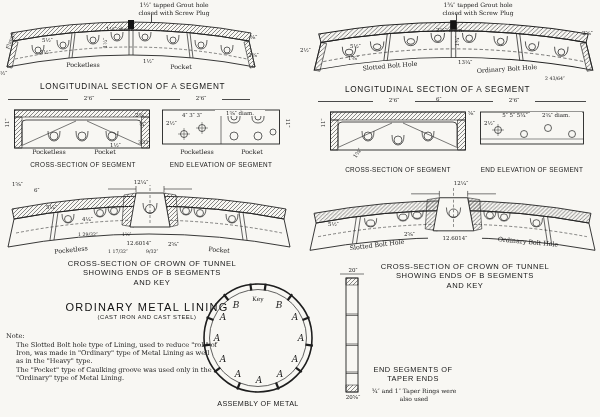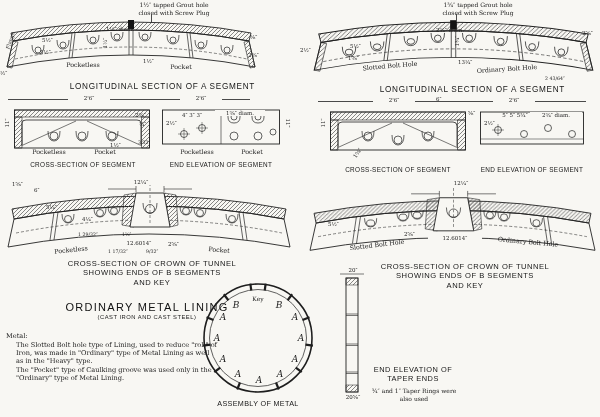--- a/index.html
+++ b/index.html
@@ -3,21 +3,21 @@
 <meta charset="utf-8">
 <style>
   html,body{margin:0;padding:0;}
   .sheet{position:relative;width:600px;height:417px;background:#f8f7f3;overflow:hidden;
          font-family:"DejaVu Serif",serif;color:#1d1d1d;}
   svg{position:absolute;overflow:visible;}
   .d{position:absolute;font:5.5px/1.1 "DejaVu Serif",serif;color:#222;text-align:center;white-space:nowrap;}
   .sm{font-size:4.7px;}
   .bg{background:#f8f7f3;padding:0 1px;}
   .nm{position:absolute;font:6.3px/1.1 "DejaVu Serif",serif;color:#222;text-align:center;white-space:nowrap;}
-  .cap{position:absolute;font:8.2px "Liberation Sans",sans-serif;letter-spacing:0.7px;color:#161616;text-align:right;white-space:nowrap;}
+  .cap{position:absolute;font:8.2px "Liberation Sans",sans-serif;letter-spacing:0.7px;color:#161616;text-align:left;white-space:nowrap;}
   .cap2{position:absolute;font:6.4px "Liberation Sans",sans-serif;letter-spacing:0.35px;color:#161616;text-align:center;white-space:nowrap;}
   .crowncap{position:absolute;font:7.6px/1.25 "Liberation Sans",sans-serif;letter-spacing:0.5px;color:#161616;text-align:center;}
   .crowncap span{display:block;}
   .title{position:absolute;font:11px "Liberation Sans",sans-serif;letter-spacing:1.3px;color:#111;text-align:center;white-space:nowrap;}
   .sub{position:absolute;font:5.8px "Liberation Sans",sans-serif;letter-spacing:0.5px;color:#222;text-align:center;white-space:nowrap;}
   .note{position:absolute;font:6.6px/1.25 "DejaVu Serif",serif;color:#1b1b1b;text-align:left;}
   .gnote{position:absolute;font:6px/1.25 "DejaVu Serif",serif;color:#1b1b1b;text-align:center;white-space:nowrap;}
   .dline{position:absolute;border-top:0.9px solid #4a4a4a;height:0;}
   .vline{position:absolute;width:1px;background:#4a4a4a;}
   .ringlbl{position:absolute;font:italic 9px "DejaVu Serif",serif;color:#1b1b1b;text-align:center;width:12px;}
@@ -266,21 +266,21 @@
   <span class="nm" style="left:326px;top:242px;width:102px;transform:rotate(-7deg)">Slotted Bolt Hole</span>
   <span class="nm" style="left:476px;top:239px;width:104px;transform:rotate(5deg)">Ordinary Bolt Hole</span>
   <div class="crowncap" style="left:365px;top:262px;width:200px">
     <span>CROSS-SECTION OF CROWN OF TUNNEL</span>
     <span>SHOWING ENDS OF B SEGMENTS</span>
     <span>AND KEY</span>
   </div>
 
   <span class="title" style="left:52px;top:301px;width:190px">ORDINARY METAL LINING</span>
   <span class="sub" style="left:52px;top:314px;width:190px">(CAST IRON AND CAST STEEL)</span>
-  <span class="note" style="left:6px;top:332px">Metal:</span>
+  <span class="note" style="left:6px;top:332px">Note:</span>
   <div class="note" style="left:16px;top:341px;width:202px">The Slotted Bolt hole type of Lining, used to reduce "roll" of Iron, was made in "Ordinary" type of Metal Lining as well as in the "Heavy" type.</div>
   <div class="note" style="left:16px;top:366px;width:202px">The "Pocket" type of Caulking groove was used only in the "Ordinary" type of Metal Lining.</div>
 
   <svg style="left:202px;top:282px" width="112" height="112" viewBox="0 0 112 112">
     <circle cx="56" cy="56" r="54" fill="none" stroke="#1e1e1e" stroke-width="1.6"></circle>
     <circle cx="56" cy="56" r="48.5" fill="none" stroke="#1e1e1e" stroke-width="0.7"></circle>
     <g stroke="#1e1e1e" stroke-width="2.2">
       <line x1="62.7" y1="8.5" x2="63.7" y2="1.6"></line>
         <line x1="49.3" y1="8.5" x2="48.3" y2="1.6"></line>
       <line x1="85.6" y1="18.2" x2="90.2" y2="12.3"></line>
@@ -313,21 +313,21 @@
     <path d="M2,2 L26,2" stroke="#444" stroke-width="0.7"></path>
     <rect x="8" y="6" width="12" height="114" fill="none" stroke="#222" stroke-width="0.9"></rect>
     <rect x="8" y="6" width="12" height="7" fill="url(#hat)" stroke="#222" stroke-width="0.5"></rect>
     <rect x="8" y="113" width="12" height="7" fill="url(#hat)" stroke="#222" stroke-width="0.5"></rect>
     <path d="M8,42 L20,42 M8,43.5 L20,43.5 M8,72 L20,72 M8,73.5 L20,73.5 M8,100 L20,100 M8,101.5 L20,101.5" stroke="#222" stroke-width="0.6"></path>
     <path d="M2,126 L26,126" stroke="#444" stroke-width="0.7"></path>
   </svg>
   <span class="d bg" style="left:336px;top:267px;width:32px">20″</span>
   <span class="d bg" style="left:332px;top:394px;width:40px">20⅝″</span>
   <div class="crowncap" style="left:368px;top:365px;width:90px;font-size:7.4px">
-    <span>END ELEVATION OF</span>
+    <span>END SEGMENTS OF</span>
     <span>TAPER ENDS</span>
   </div>
   <div class="gnote" style="left:364px;top:387px;width:100px">
     <span style="display:block">¾″ and 1″ Taper Rings were</span>
     <span style="display:block">also used</span>
   </div>
 
 </div>
 
 </body></html>

